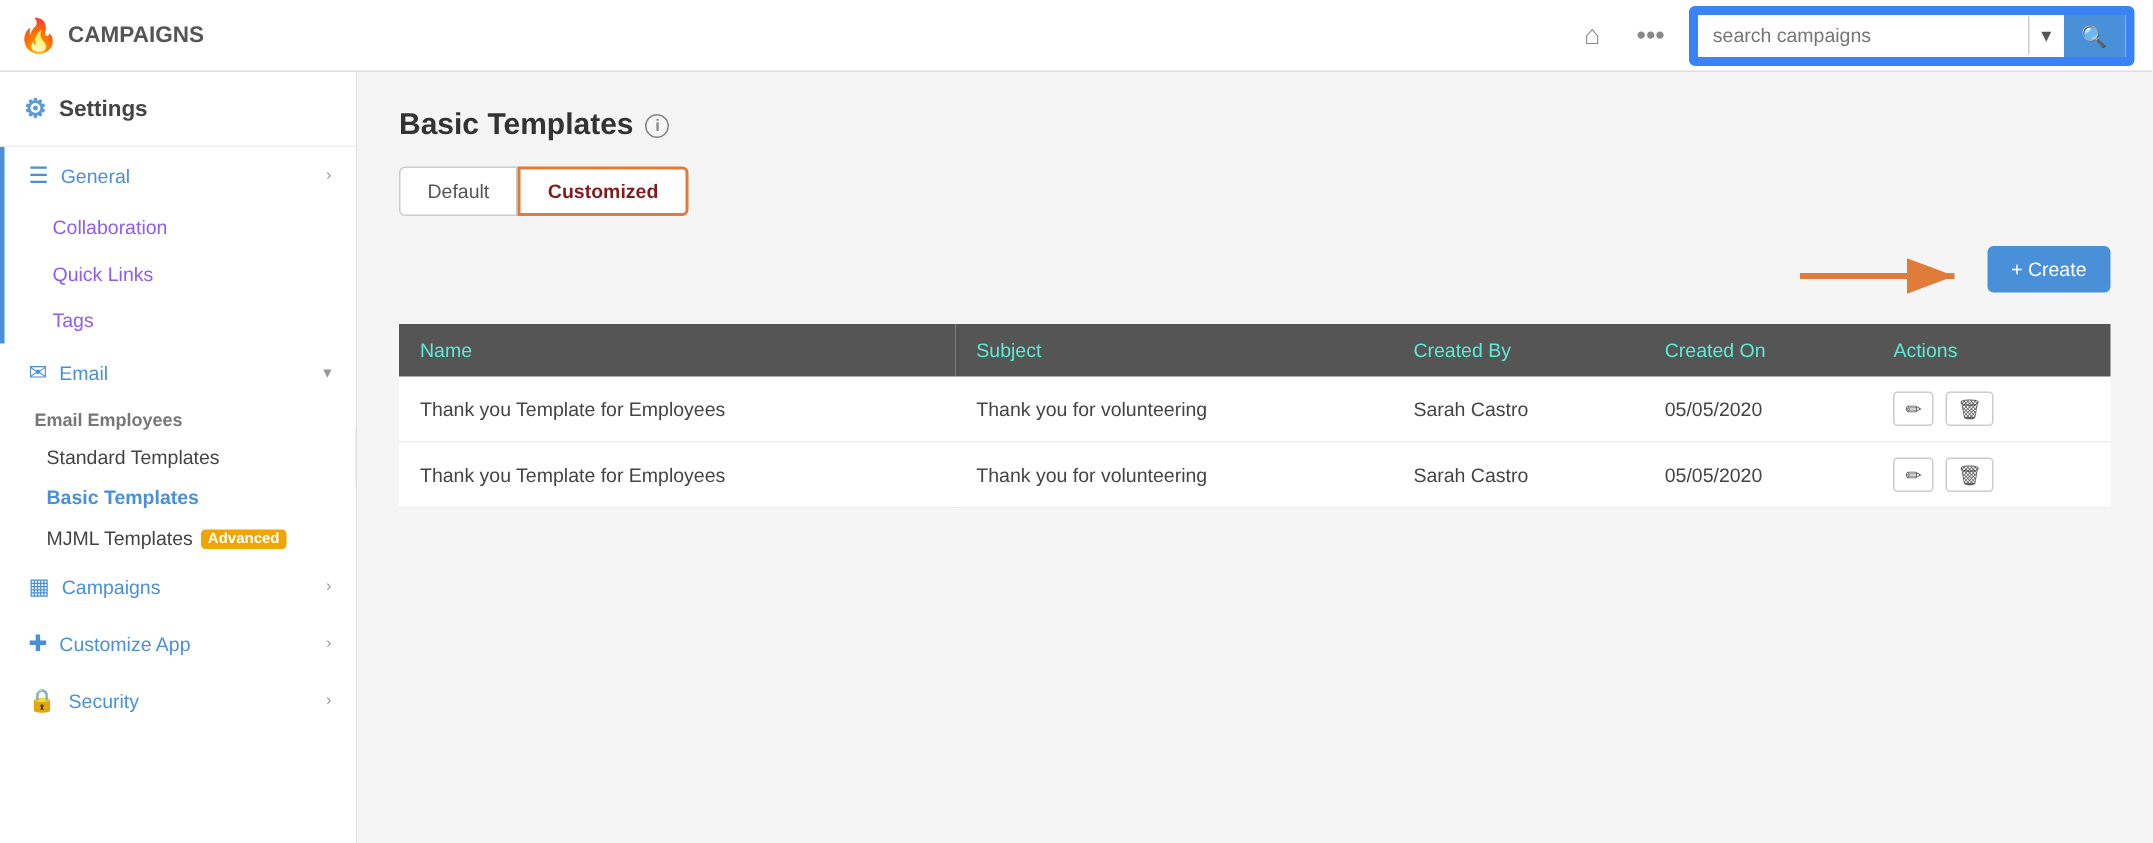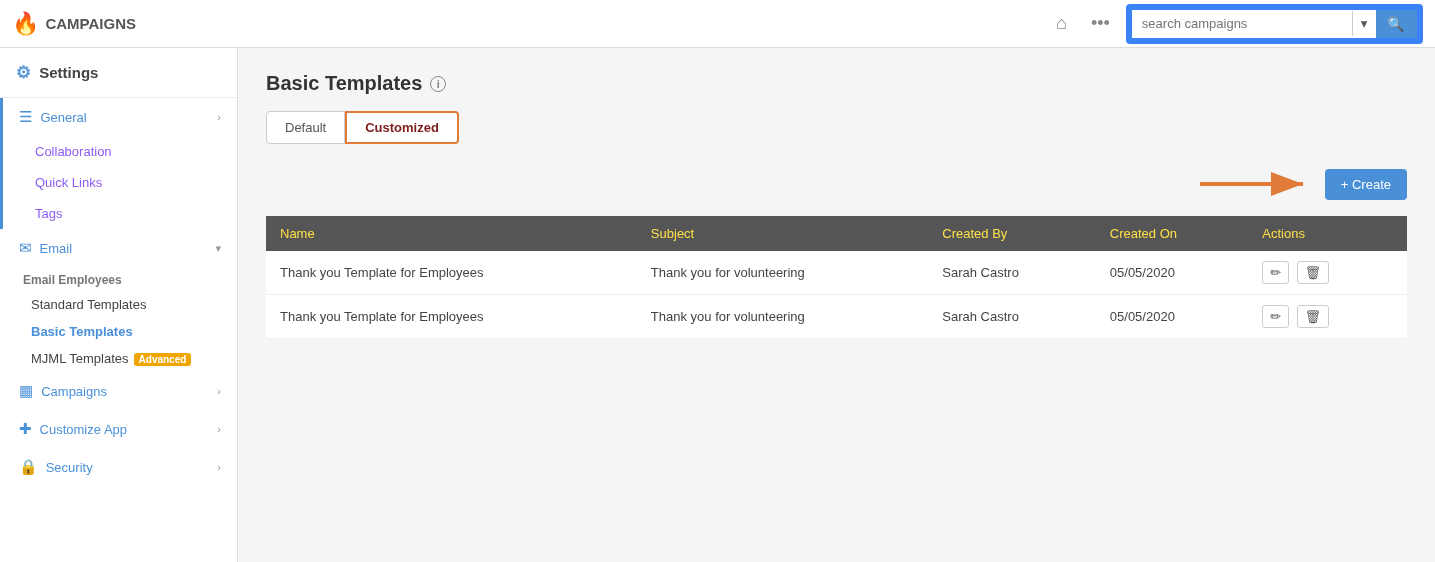--- a/index.html
+++ b/index.html
@@ -95,34 +95,34 @@
       font-size: 13px; color: #555;
     }
     .tab-btn:first-child { border-radius: 4px 0 0 4px; }
     .tab-btn:last-child { border-radius: 0 4px 4px 0; }
     .tab-btn.active {
       border: 2px solid #e07b39; color: #7f1d1d; font-weight: 600; background: #fff;
     }
 
     
     .action-row {
-      display: flex; justify-content: flex-end; align-items: center; margin-bottom: 12px; position: relative;
+      display: flex; justify-content: flex-end; align-items: flex-start; margin-bottom: 12px; position: relative;
     }
     .arrow-hint {
       display: flex; align-items: center; margin-right: 10px;
     }
     .arrow-svg { width: 120px; height: 40px; }
     .create-btn {
       background: #4a90d9; color: #fff; border: none; border-radius: 4px;
       padding: 8px 16px; font-size: 13px; cursor: pointer; display: flex; align-items: center; gap: 5px;
     }
 
     
     .data-table { width: 100%; border-collapse: collapse; background: #fff; }
-    .data-table thead tr { background: #555; color: #fde047; }
+    .data-table thead tr { background: #555; color: #5eead4; }
     .data-table thead th {
       padding: 10px 14px; text-align: left; font-weight: 500; font-size: 13px;
     }
     .data-table tbody tr { border-bottom: 1px solid #eee; }
     .data-table tbody td { padding: 10px 14px; color: #444; font-size: 13px; }
 
     .action-icon-btn {
       background: #fff; border: 1px solid #ccc; border-radius: 3px; padding: 3px 7px;
       cursor: pointer; font-size: 13px; color: #555; margin-right: 4px;
     }

